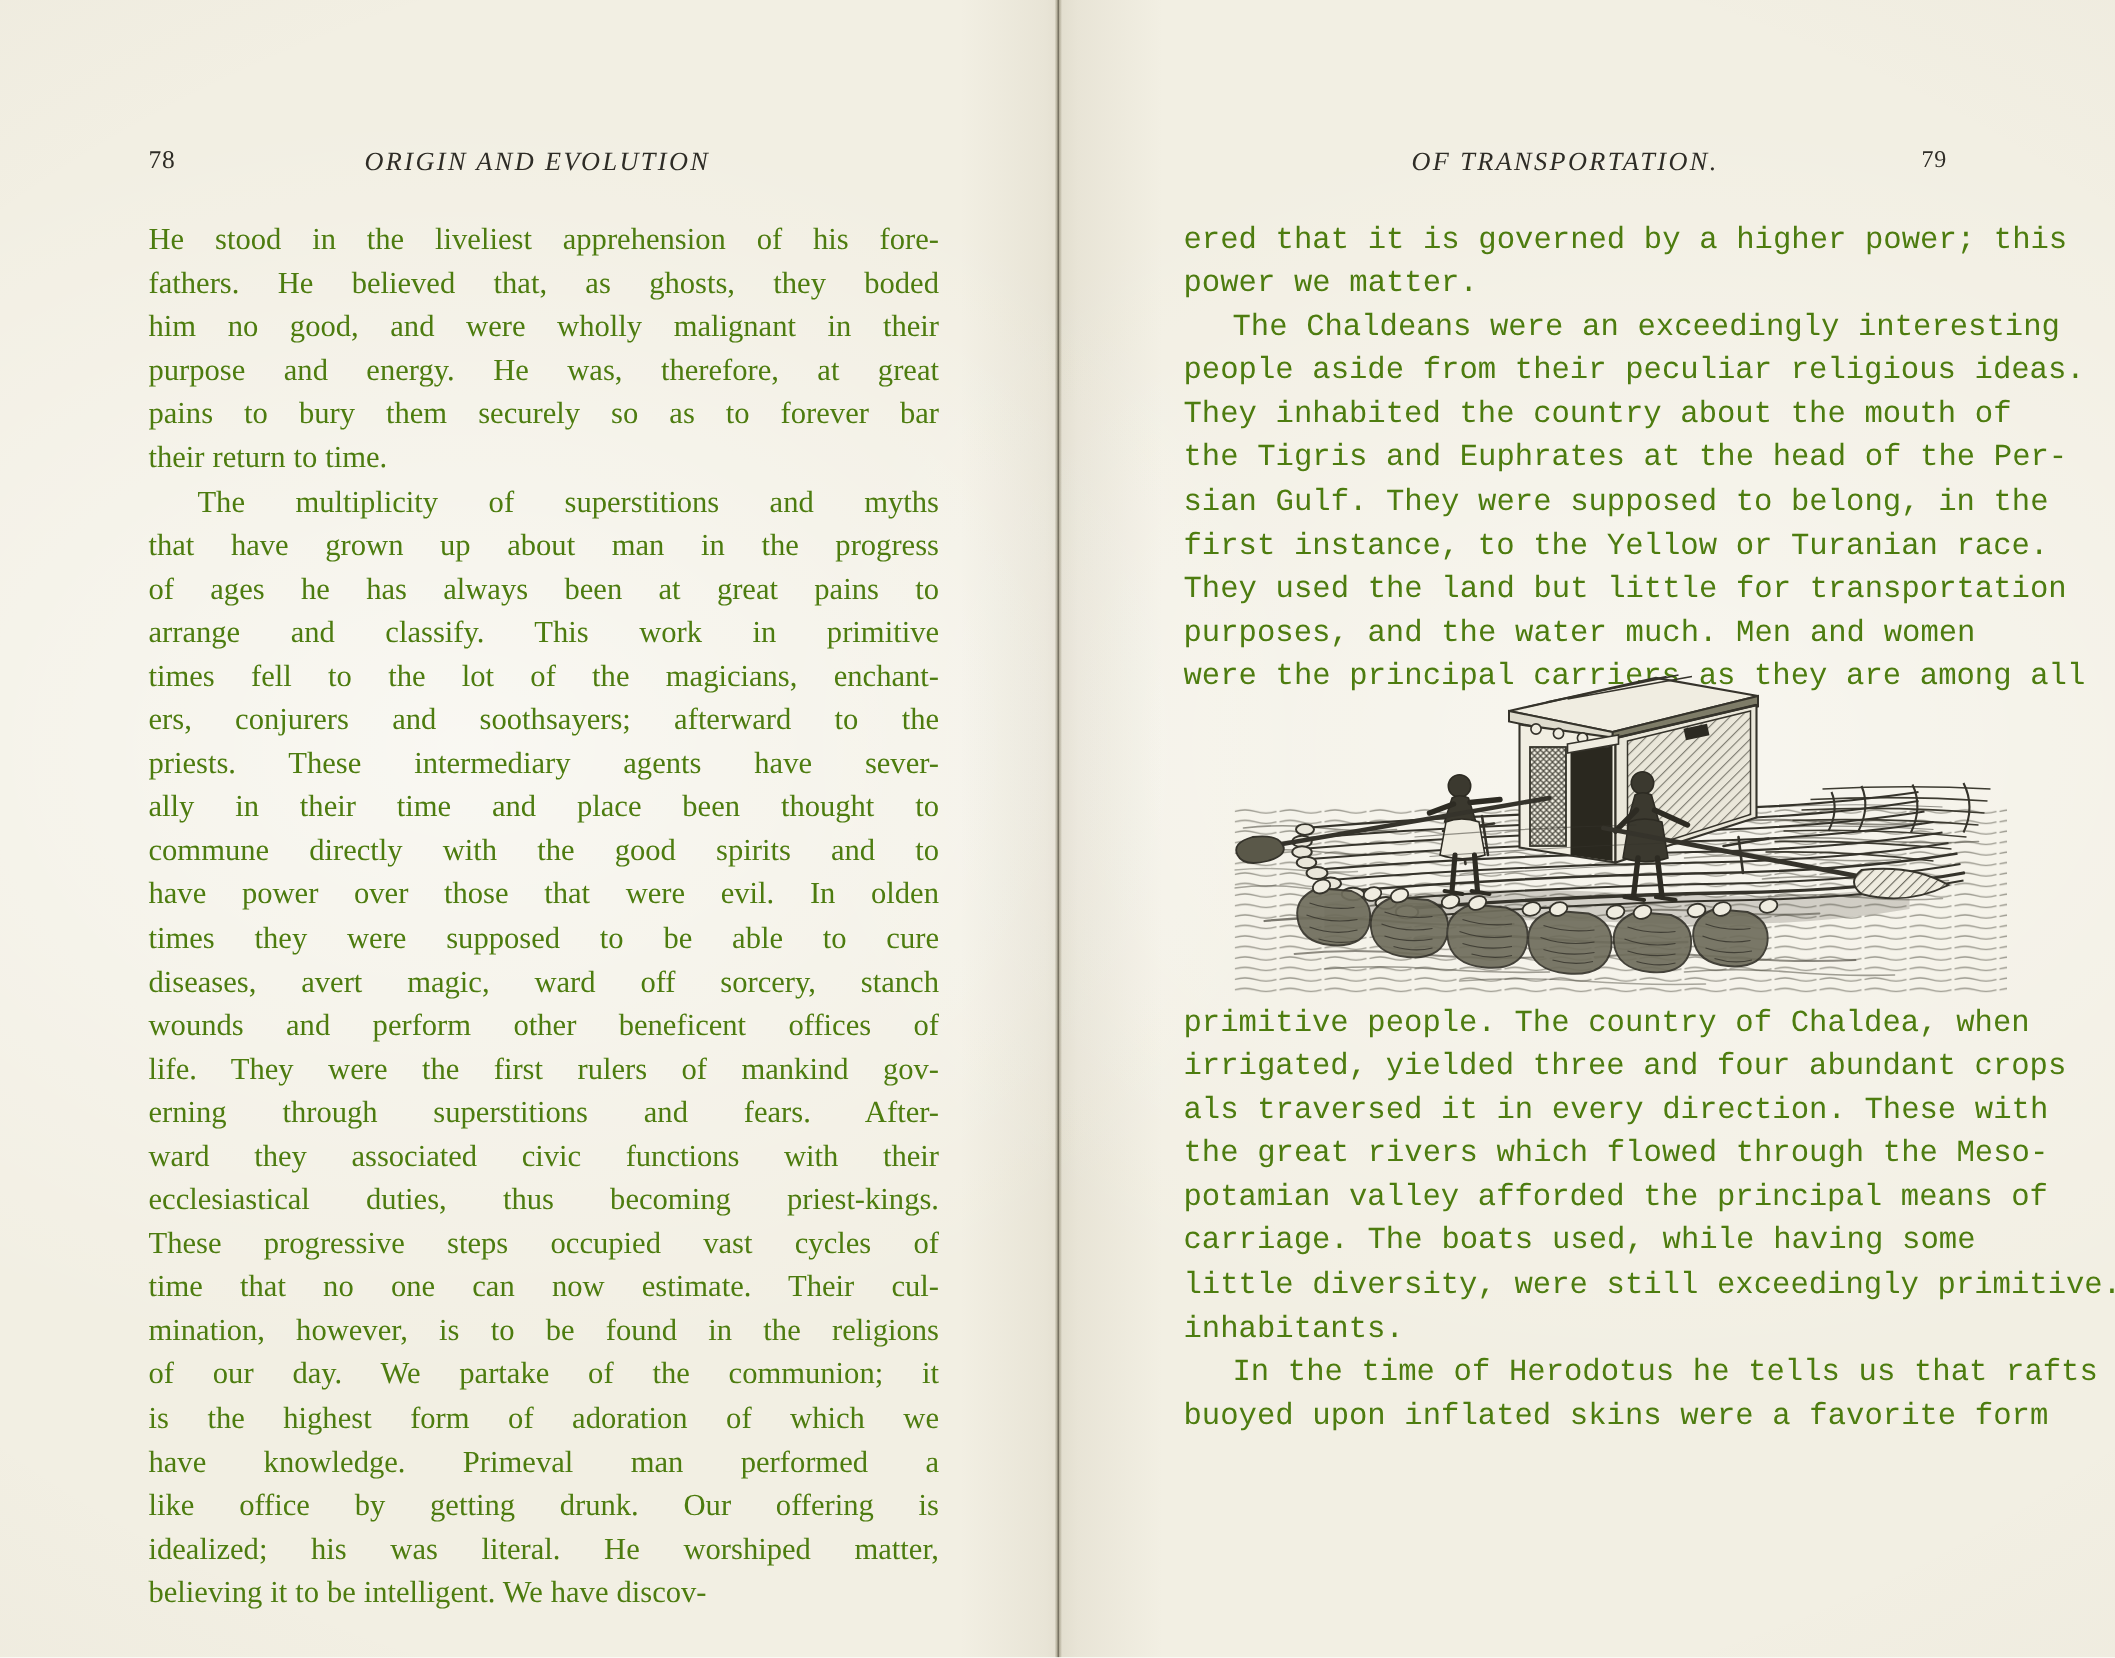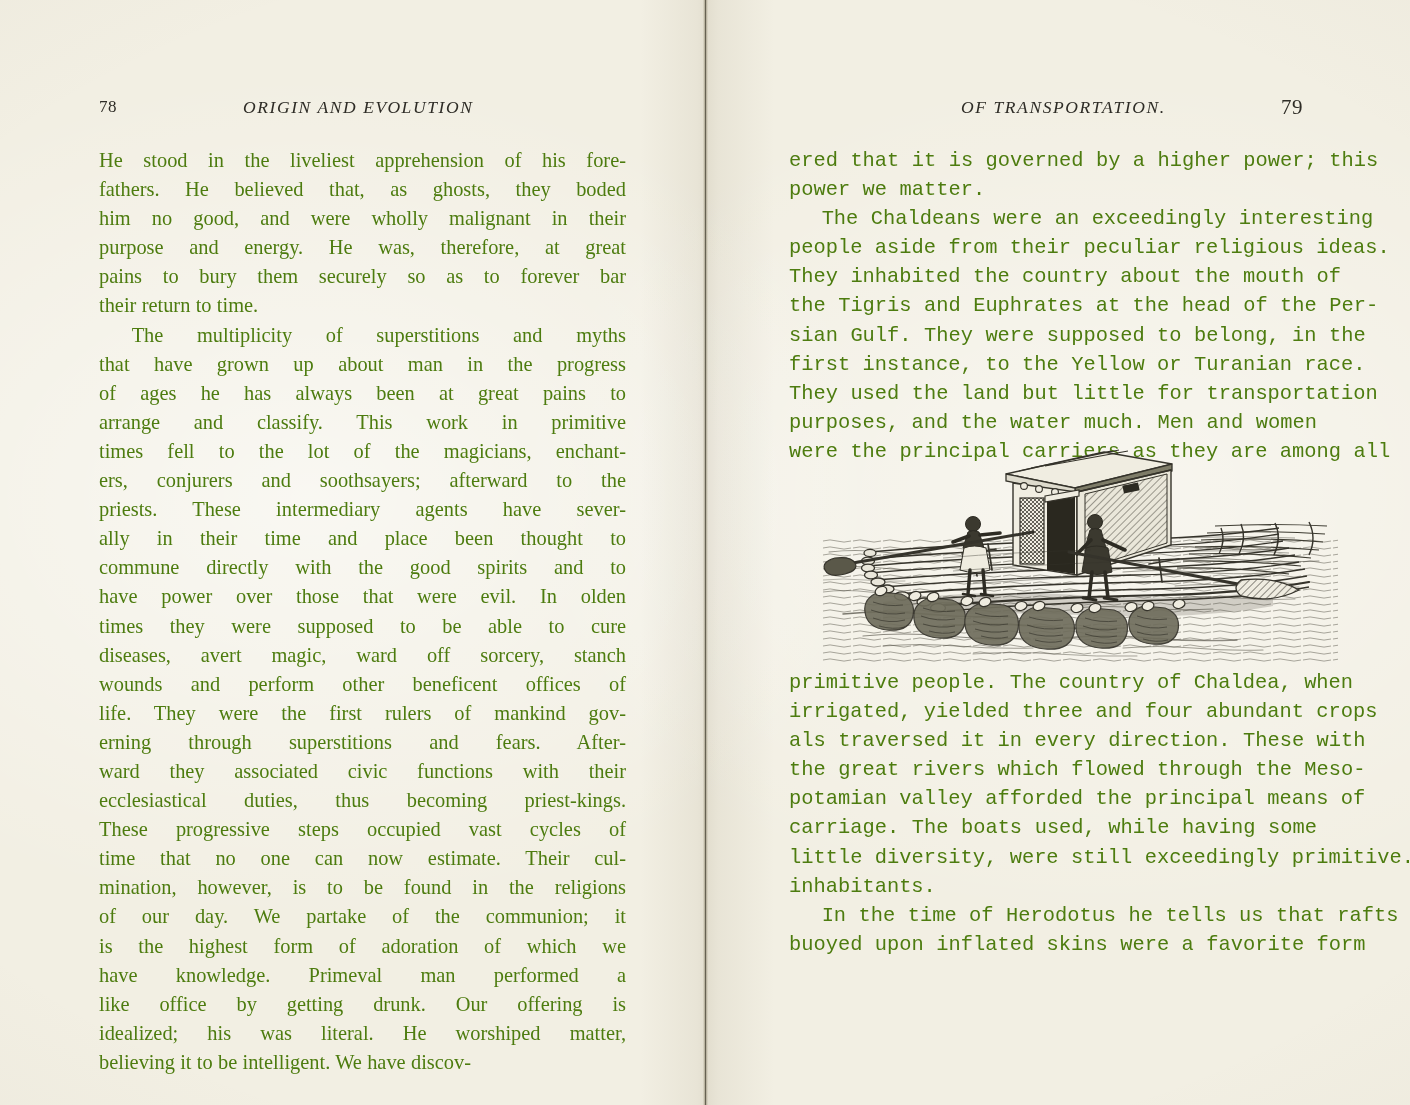--- a/index.html
+++ b/index.html
@@ -81,22 +81,22 @@
     height: 24px;
     line-height: 24px;
     color: #2e2c26;
     font-size: 17.5px;
     font-style: italic;
     letter-spacing: 1.6px;
     white-space: nowrap;
   }
   .verso .running-head.folio { left: 99px; font-style: normal; letter-spacing: 0.5px; font-size: 17px; }
   .verso .running-head.title { left: 243px; }
-  .recto .running-head.title { left: 236px; margin-left: 20px; }
-  .recto .running-head.folio { left: 576px; font-style: normal; letter-spacing: 0.5px; font-size: 21px; }
+  .recto .running-head.title { left: 236px; }
+  .recto .running-head.folio { left: 576px; font-style: normal; letter-spacing: 0.5px; font-size: 16px; }
 
   
   .column {
     position: absolute;
     color: #4d7c0f;
     font-size: 20.4px;
     line-height: 29.1px;
     text-align: justify;
     text-align-last: left;
     -webkit-hyphens: none;

